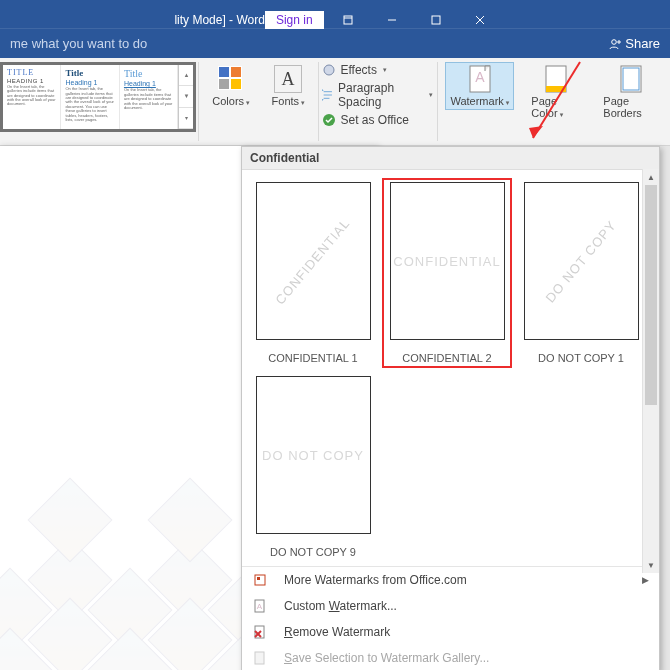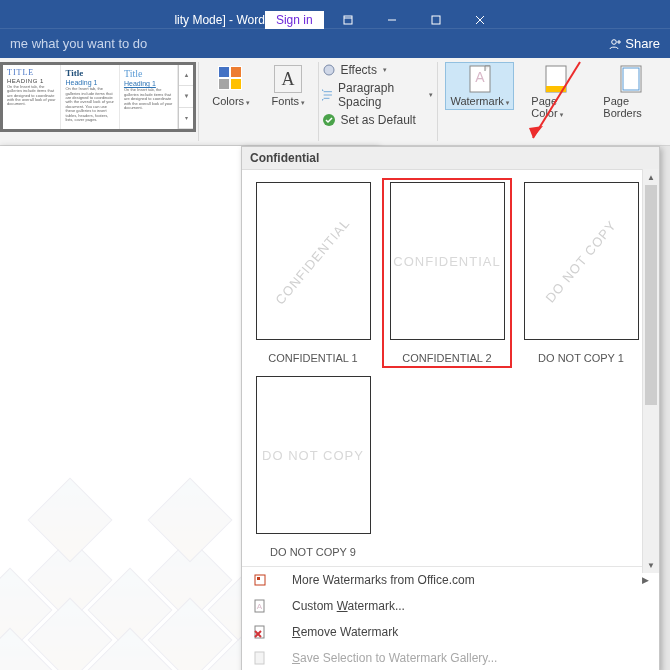--- a/index.html
+++ b/index.html
@@ -58,21 +58,21 @@
   .wm-item { width:130px; display:flex; flex-direction:column; align-items:center; padding:4px; }
   .wm-item.selected { border:2px solid #ec2c2c; padding:2px; }
   .wm-thumb { width:115px; height:158px; border:1px solid #333; background:#fff; display:flex; align-items:center; justify-content:center; }
   .wm-diag { transform: rotate(-50deg); color:#d0d0d0; font-size:13px; letter-spacing:1px; font-weight:500; white-space:nowrap; }
   .wm-horz { color:#d8d8d8; font-size:13px; letter-spacing:1px; }
   .wm-caption { font-size:11px; margin-top:12px; color:#555; }
   .wm-scroll { position:absolute; right:0; top:22px; bottom:98px; width:17px; background:#f0f0f0; border-left:1px solid #e1e1e1; }
   .wm-scroll .sbtn { height:16px; display:flex; align-items:center; justify-content:center; color:#666; font-size:8px; }
   .wm-scroll .thumb { position:absolute; top:16px; left:2px; right:2px; height:220px; background:#cdcdcd; }
   .wm-footer { border-top:1px solid #e5e5e5; }
-  .wm-foot-item { display:flex; align-items:center; gap:24px; padding:5px 10px; font-size:12px; }
+  .wm-foot-item { display:flex; align-items:center; gap:16px; padding:5px 10px; font-size:12px; }
   .wm-foot-item .ic { width:16px; height:16px; display:flex; align-items:center; justify-content:center; }
   .wm-foot-item.disabled { color:#a8a8a8; }
   .wm-foot-item .caret { margin-left:auto; font-size:9px; color:#666; }
   .underline-accesskey { text-decoration: underline; }
 </style>
 </head>
 <body>
 
 <div class="titlebar">
   <div class="title-left">lity Mode]  -  Word</div>
@@ -181,21 +181,21 @@
           <path d="M0 2l1.5-2 1.5 2M0 12l1.5 2 1.5-2" fill="#5b9bd5" transform="translate(-1,0)"></path>
         </svg>
       <span>Paragraph Spacing</span>
         <span class="drop-arrow">▾</span>
     </div>
     <div class="small-row">
       <svg width="14" height="14" viewBox="0 0 14 14">
           <circle cx="7" cy="7" r="6" fill="#4aa24a"></circle>
           <path d="M4 7l2 2 4-4" stroke="#fff" fill="none" stroke-width="1.5"></path>
         </svg>
-      <span>Set as Default</span>
+      <span>Set as Office</span>
     </div>
   </div>
 
   <div class="sep"></div>
 
   <div class="ribbon-group">
     <div class="big-btn active">
       <div class="icon-box">
         <svg width="26" height="30" viewBox="0 0 26 30">
             <rect x="3" y="2" width="20" height="26" fill="#fff" stroke="#888"></rect>

